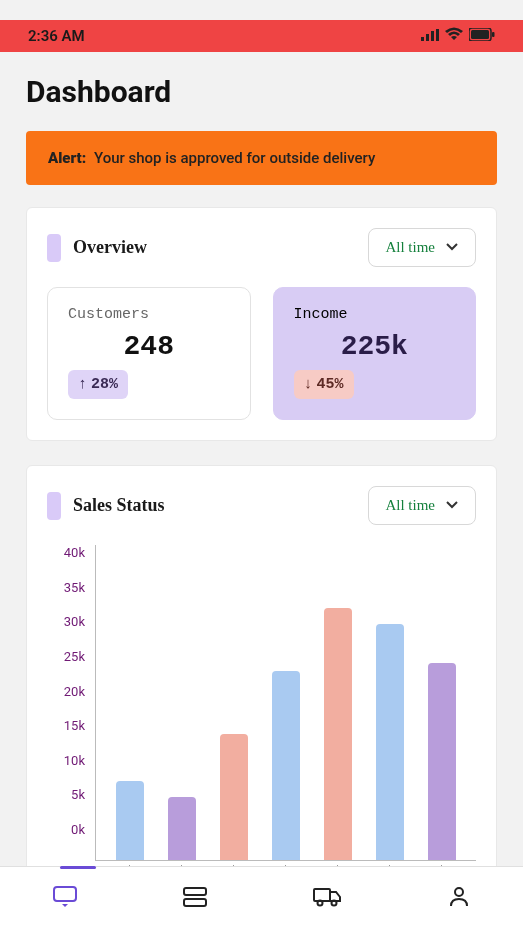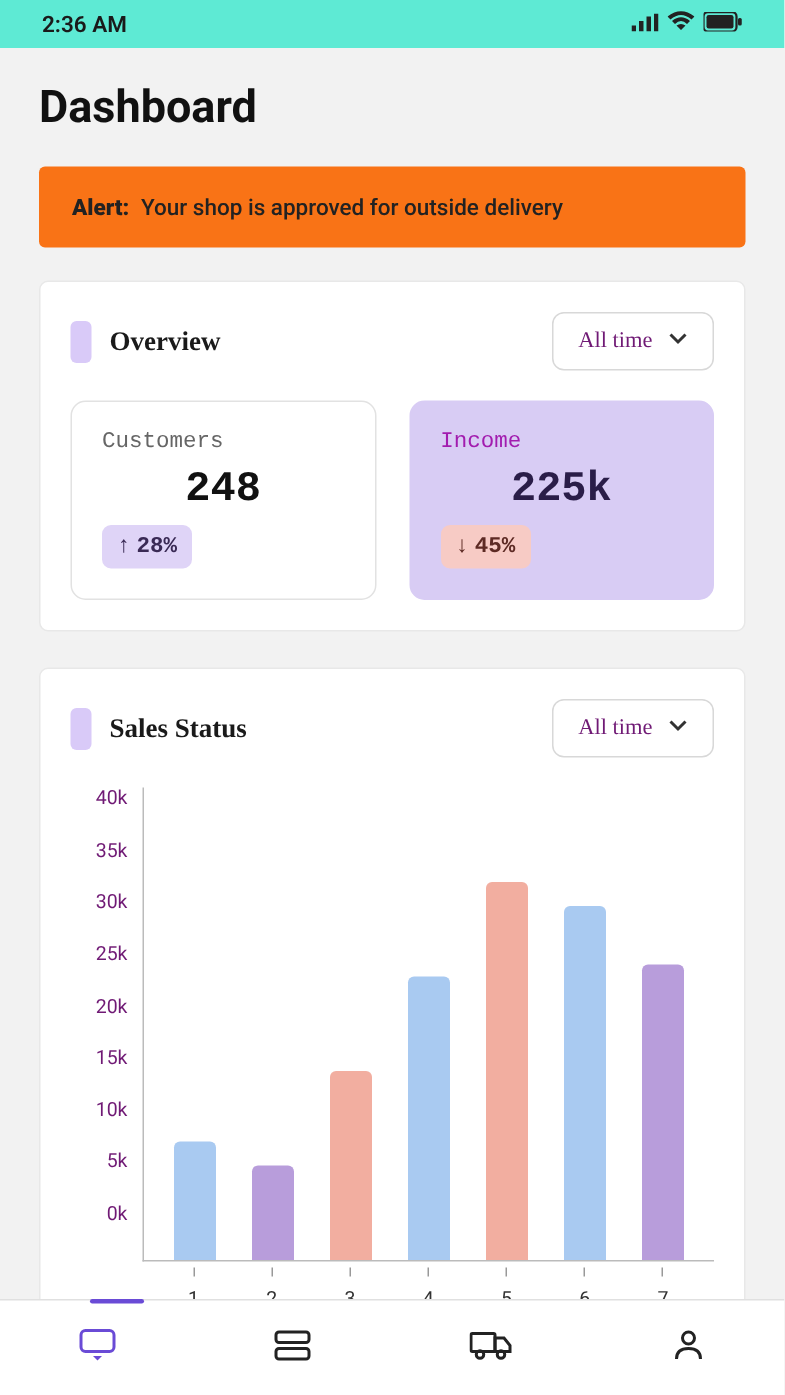--- a/index.html
+++ b/index.html
@@ -5,29 +5,30 @@
     * { box-sizing: border-box; margin: 0; padding: 0; }
     body {
       width: 523px;
       height: 930px;
       background: #f2f2f2;
       font-family: -apple-system, BlinkMacSystemFont, 'Segoe UI', Roboto, sans-serif;
       position: relative;
       color: #1a1a1a;
     }
     .status-bar {
-      background: #5eead4;
+      background: #ef4444;
       height: 32px;
       display: flex;
       align-items: center;
       justify-content: space-between;
       padding: 0 28px;
       font-weight: 600;
       font-size: 15px;
       color: #1a1a1a;
+      margin-top: 20px;
     }
     .status-right { display: flex; align-items: center; gap: 6px; }
     .page {
       padding: 22px 26px 80px 26px;
     }
     .page-title {
       font-size: 30px;
       font-weight: 700;
       margin-bottom: 22px;
       color: #111;
@@ -73,21 +74,21 @@
     }
     .dropdown {
       border: 1px solid #d8d8d8;
       border-radius: 8px;
       padding: 10px 16px;
       display: flex;
       align-items: center;
       gap: 10px;
       cursor: pointer;
       font-size: 15px;
-      color: #701a75;
+      color: #15803d;
       background: #fff;
     }
     .stats-row {
       display: grid;
       grid-template-columns: 1fr 1fr;
       gap: 22px;
       font-family: Liberation Mono, monospace;
     }
     .stat-card {
       border: 1px solid #e2e2e2;
@@ -99,21 +100,21 @@
     }
     .stat-card.accent {
       background: #d8ccf4;
       border-color: #d8ccf4;
     }
     .stat-label {
       font-size: 15px;
       color: #666;
       font-weight: 500;
     }
-    .stat-card.accent .stat-label { color: #a21caf; }
+    .stat-card.accent .stat-label { color: #000000; }
     .stat-value {
       font-size: 28px;
       font-weight: 800;
       color: #111;
       text-align: center;
     }
     .stat-card.accent .stat-value { color: #2a1d48; }
     .delta {
       display: inline-flex;
       align-items: center;

